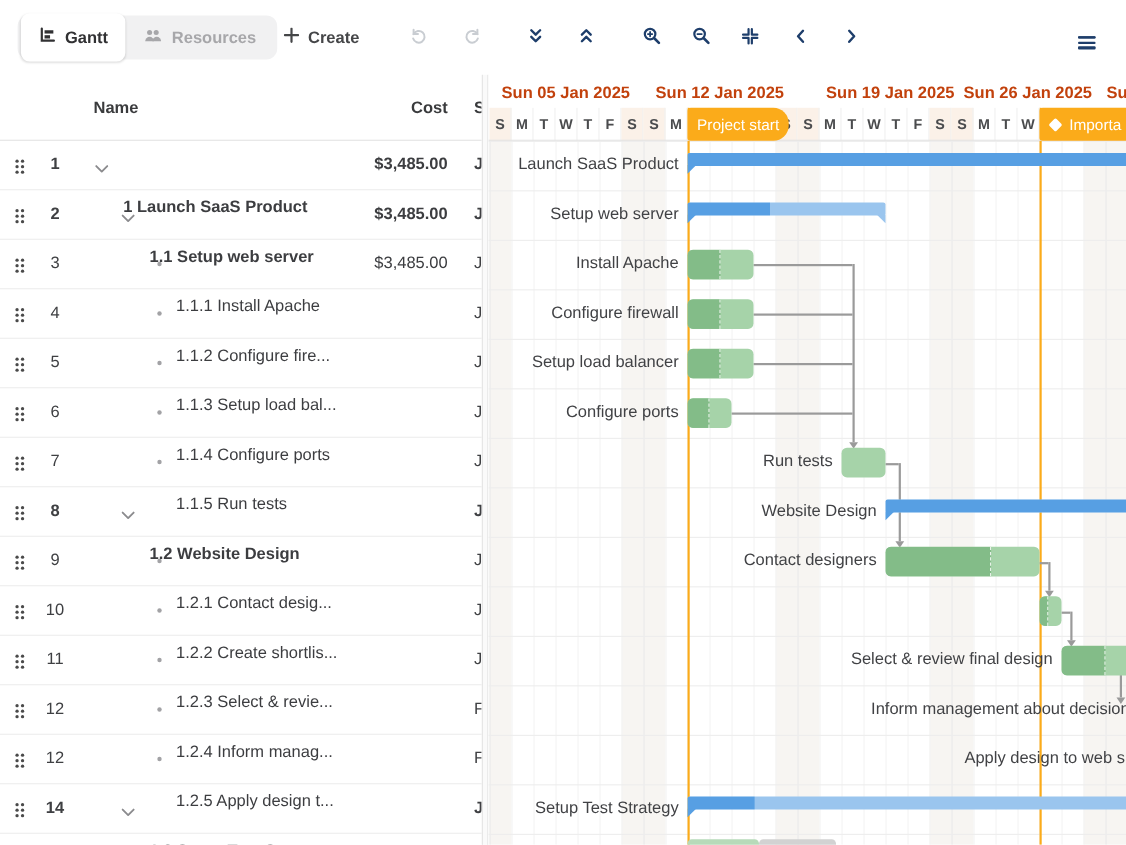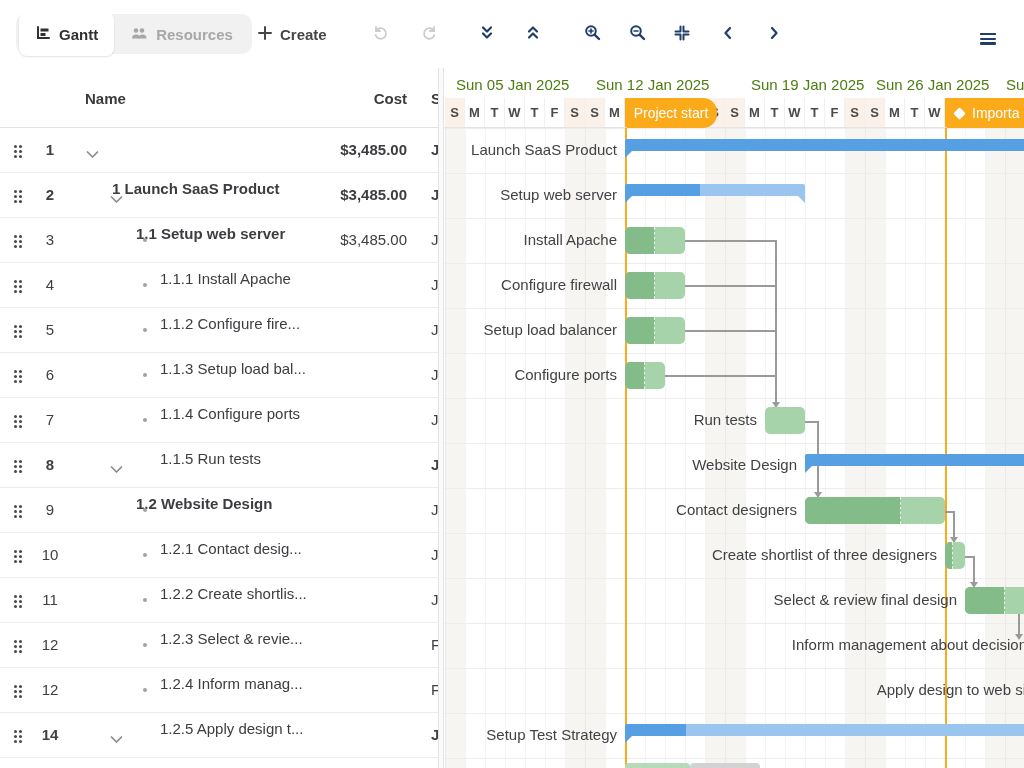--- a/index.html
+++ b/index.html
@@ -43,21 +43,21 @@
   #splitter { position:absolute; left:438px; top:68px; width:6px; height:700px; background:#fafafa;
     border-left:1px solid #e4e4e4; border-right:1px solid #e4e4e4; cursor:col-resize; }
 
   
   #chart-pane { position:absolute; left:444px; top:68px; width:580px; height:700px; overflow:hidden; background:#fff; }
   .wk-band { position:absolute; top:60px; height:640px; background:#f7f5f2; z-index:1; }
   .vline { position:absolute; top:60px; height:640px; width:1px; background:#f3f3f3; z-index:2; }
   .vline.week { background:#e9e9e9; }
   .hline { position:absolute; left:0; width:580px; height:1px; background:#ededed; z-index:2; }
   .marker-line { position:absolute; top:30px; height:670px; width:2px; background:#fbab1a; z-index:3; }
-  .week-label { position:absolute; top:8px; font-size:15px; font-weight:400; color:#4d7c0f; white-space:nowrap; z-index:7; }
+  .week-label { position:absolute; top:8px; font-size:15px; font-weight:700; color:#c2410c; white-space:nowrap; z-index:7; }
   .day-cell { position:absolute; top:30px; width:20px; height:30px; line-height:30px; text-align:center;
     font-size:13px; font-weight:700; color:#4a4b4d; border-right:1px solid #f0f0f0; z-index:7; }
   .day-cell.wkend { background:#fbf1e8; }
   .hdr-border { position:absolute; left:0; top:59px; width:580px; height:1px; background:#e3e3e3; z-index:7; }
   .pill { position:absolute; top:30px; height:30px; background:#fbab1a; color:#fff; font-size:14px; font-weight:500;
     display:flex; align-items:center; justify-content:center; z-index:8; white-space:nowrap; overflow:hidden; }
   .pill.start { border-radius:3px 14px 14px 3px; }
   .pill.imp { border-radius:3px 0 0 3px; justify-content:flex-start; padding-left:10px; }
   .diamond { width:9px; height:9px; background:#fff; transform:rotate(45deg); border-radius:1.5px; margin-right:8px; flex:0 0 auto; }
 
@@ -398,21 +398,20 @@
     </div>
     <div class="tri" style="left: 361px; top: 397px; border-top: 8px solid rgb(87, 159, 227); border-right: 8px solid transparent;"></div>
     <div class="bar-label" style="right: 227px; top: 388px;">Website Design</div>
     <div class="task-bar" style="left: 361px; top: 429px; width: 140px;">
       <div class="task-prog" style="width: 96px;"></div>
     </div>
     <div class="bar-label" style="right: 227px; top: 433px;">Contact designers</div>
     <div class="task-bar" style="left: 501px; top: 474px; width: 20px;">
       <div class="task-prog" style="width: 8px;"></div>
     </div>
-    <div class="bar-label" style="right: 87px; top: 478px;">Create shortlist of three designers</div>
     <div class="task-bar" style="left: 521px; top: 519px; width: 65px;">
       <div class="task-prog" style="width: 40px;"></div>
     </div>
     <div class="bar-label" style="right: 67px; top: 523px;">Select &amp; review final design</div>
     <div class="bar-label" style="right: -3px; top: 568px;">Inform management about decision</div>
     <div class="bar-label" style="right: -2px; top: 613px;">Apply design to web si</div>
     <div class="parent-bar" style="left: 181px; top: 656px; width: 405px;">
       <div class="parent-prog" style="width: 61px;"></div>
     </div>
     <div class="tri" style="left: 181px; top: 667px; border-top: 8px solid rgb(87, 159, 227); border-right: 8px solid transparent;"></div>

